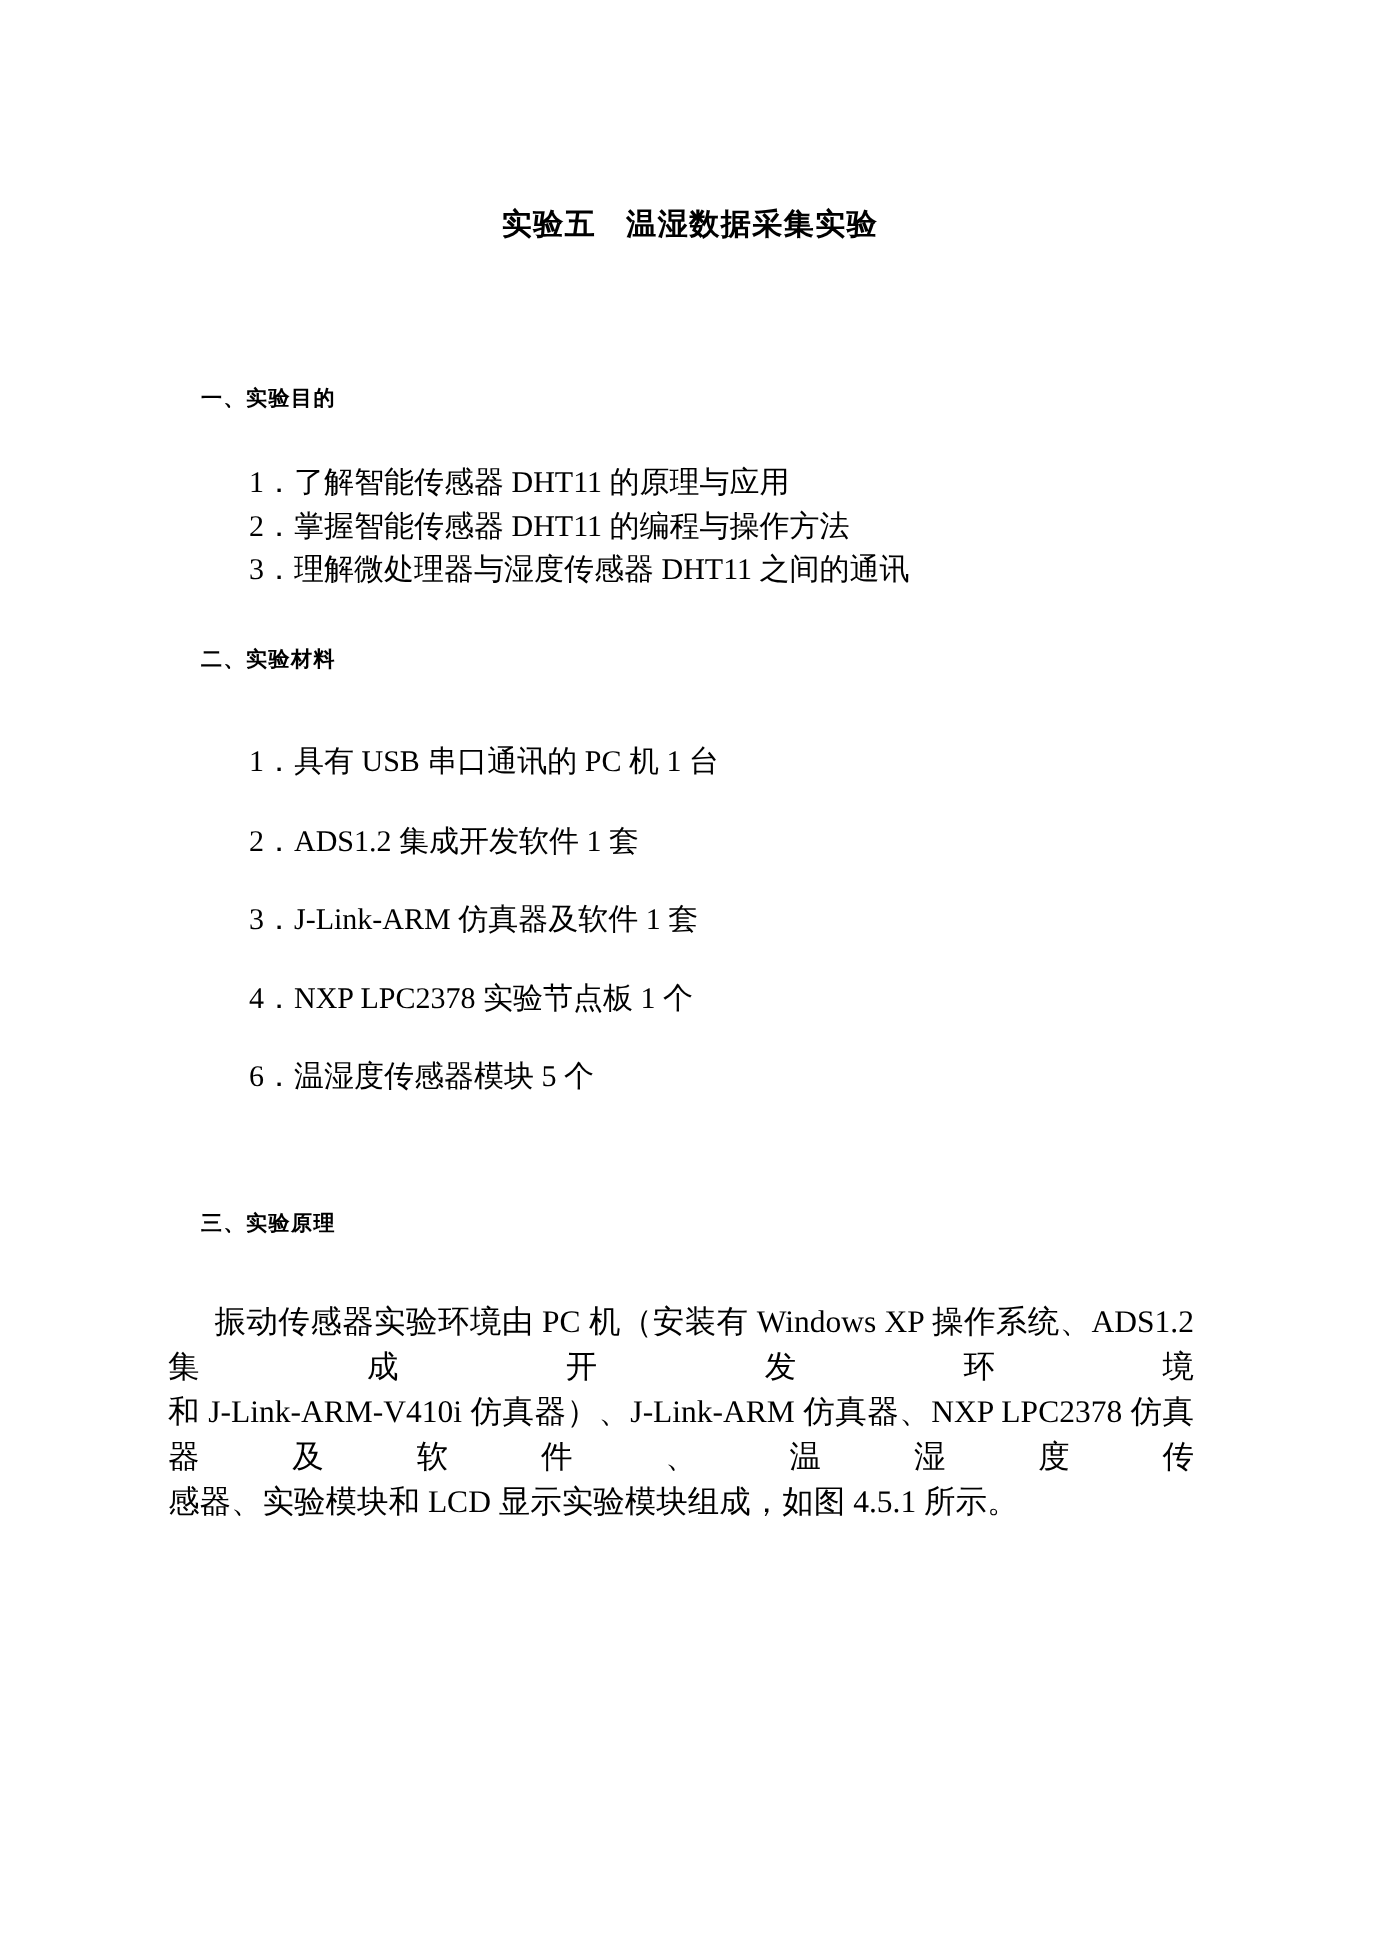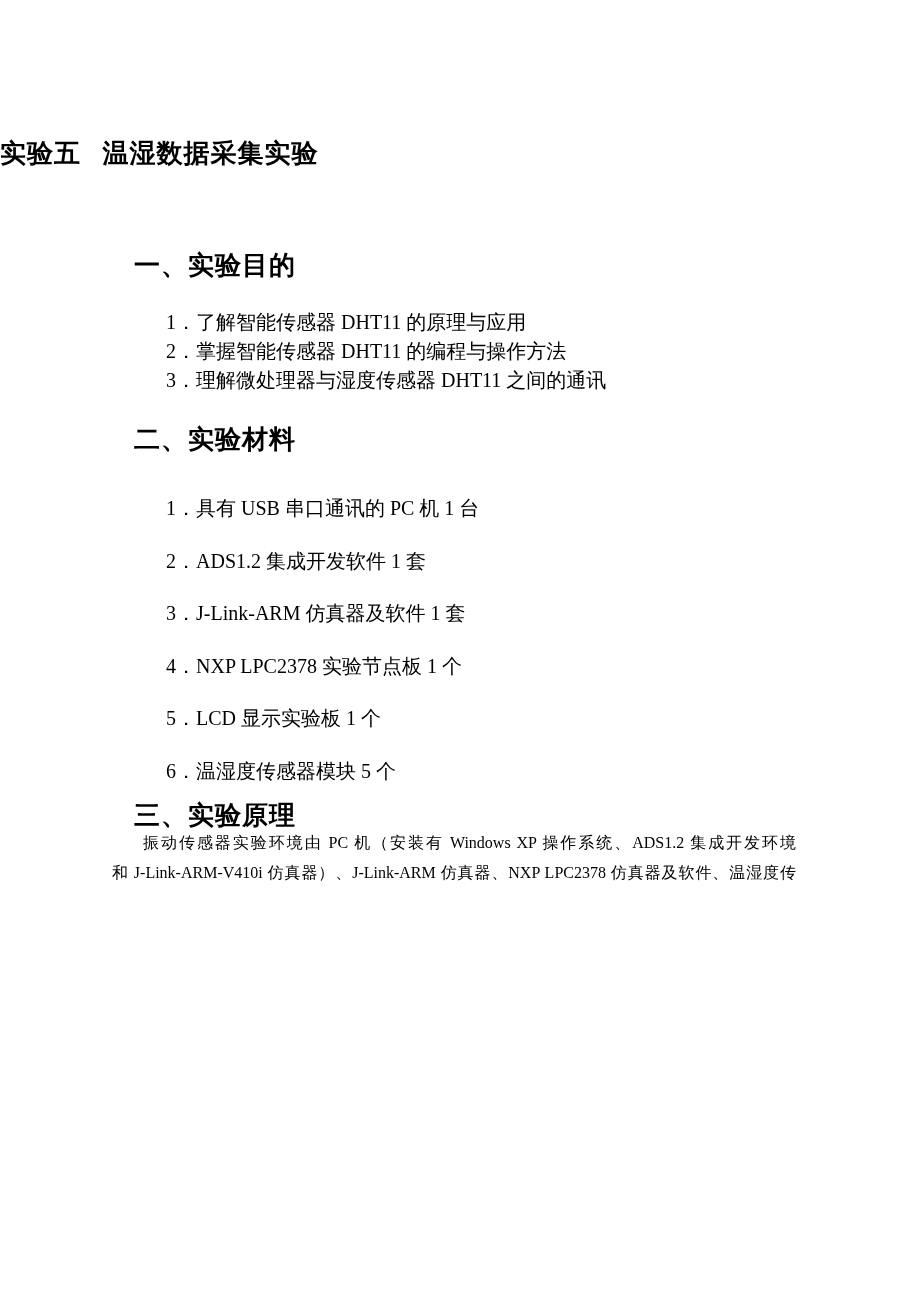--- a/index.html
+++ b/index.html
@@ -13,33 +13,34 @@
   .page {
     position: relative;
     width: 920px; height: 1302px;
     background: #ffffff;
     overflow: hidden;
   }
   .doc-title {
     position: absolute;
     top: 136px; left: 0; width: 920px;
     margin: 0;
-    font-size: 26px;
+    text-align: center;
+    font-size: 20px;
     font-weight: 600;
     letter-spacing: 1px;
     word-spacing: 14px;
     font-family: "Liberation Serif", "DejaVu Serif", serif;
   }
   .sec-heading {
     position: absolute;
     left: 134px;
     margin: 0;
     font-family: "Liberation Sans", "DejaVu Sans", sans-serif;
     font-weight: 700;
-    font-size: 26px;
+    font-size: 14px;
     line-height: 26px;
     letter-spacing: 1px;
     white-space: nowrap;
   }
   .h-purpose   { top: 252px; }
   .h-materials { top: 426px; }
   .h-principle { top: 802px; }
 
   ol.doc-list {
     position: absolute;
@@ -49,22 +50,22 @@
     font-size: 20px;
     white-space: nowrap;
   }
   .purpose-list   { top: 308px; line-height: 29px; }
   .materials-list { top: 482px; line-height: 52.5px; }
   .materials-list li { height: 52.5px; }
   .doc-list .num { display: inline-block; min-width: 30px; }
 
   .principle-para {
     position: absolute;
-    top: 828px; left: 112px; width: 684px;
-    font-size: 16px;
+    top: 866px; left: 112px; width: 684px;
+    font-size: 21px;
     line-height: 30px;
   }
   .para-line { text-align: justify; text-align-last: justify; }
   .para-line.first { text-indent: 31px; }
   .para-line.last  { text-align: left; text-align-last: left; }
 </style>
 </head>
 <body>
 
 <div class="page">
@@ -77,23 +78,23 @@
     <li><span class="num">2．</span><span>掌握智能传感器 DHT11 的编程与操作方法</span></li>
     <li><span class="num">3．</span><span>理解微处理器与湿度传感器 DHT11 之间的通讯</span></li>
   </ol>
 
   <h2 class="sec-heading h-materials">二、实验材料</h2>
   <ol class="doc-list materials-list">
     <li><span class="num">1．</span><span>具有 USB 串口通讯的 PC 机 1 台</span></li>
     <li><span class="num">2．</span><span>ADS1.2 集成开发软件 1 套</span></li>
     <li><span class="num">3．</span><span>J-Link-ARM 仿真器及软件 1 套</span></li>
     <li><span class="num">4．</span><span>NXP LPC2378 实验节点板 1 个</span></li>
-    <li><span class="num">5．</span><span>LCD 显示实验板 1 个</span></li>
     <li><span class="num">6．</span><span>温湿度传感器模块 5 个</span></li>
   </ol>
 
   <h2 class="sec-heading h-principle">三、实验原理</h2>
   <div class="principle-para">
     <div class="para-line first">振动传感器实验环境由 PC 机（安装有 Windows XP 操作系统、ADS1.2 集成开发环境</div>
     <div class="para-line">和 J-Link-ARM-V410i 仿真器）、J-Link-ARM 仿真器、NXP LPC2378 仿真器及软件、温湿度传</div>
+    <div class="para-line last">感器、实验模块和 LCD 显示实验模块组成，如图 4.5.1 所示。</div>
   </div>
 
 </div>
 
 </body></html>

